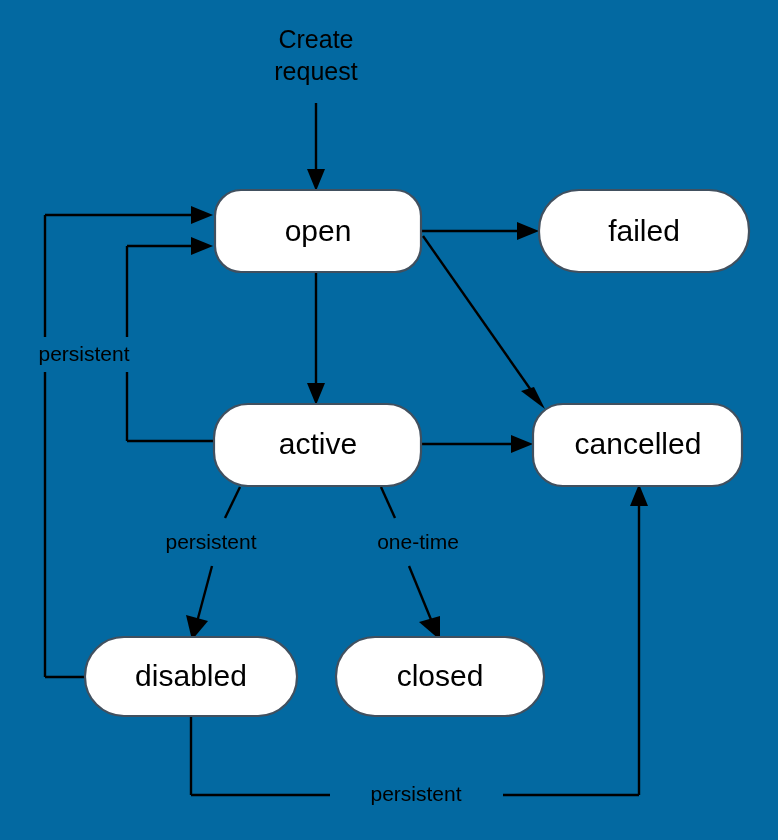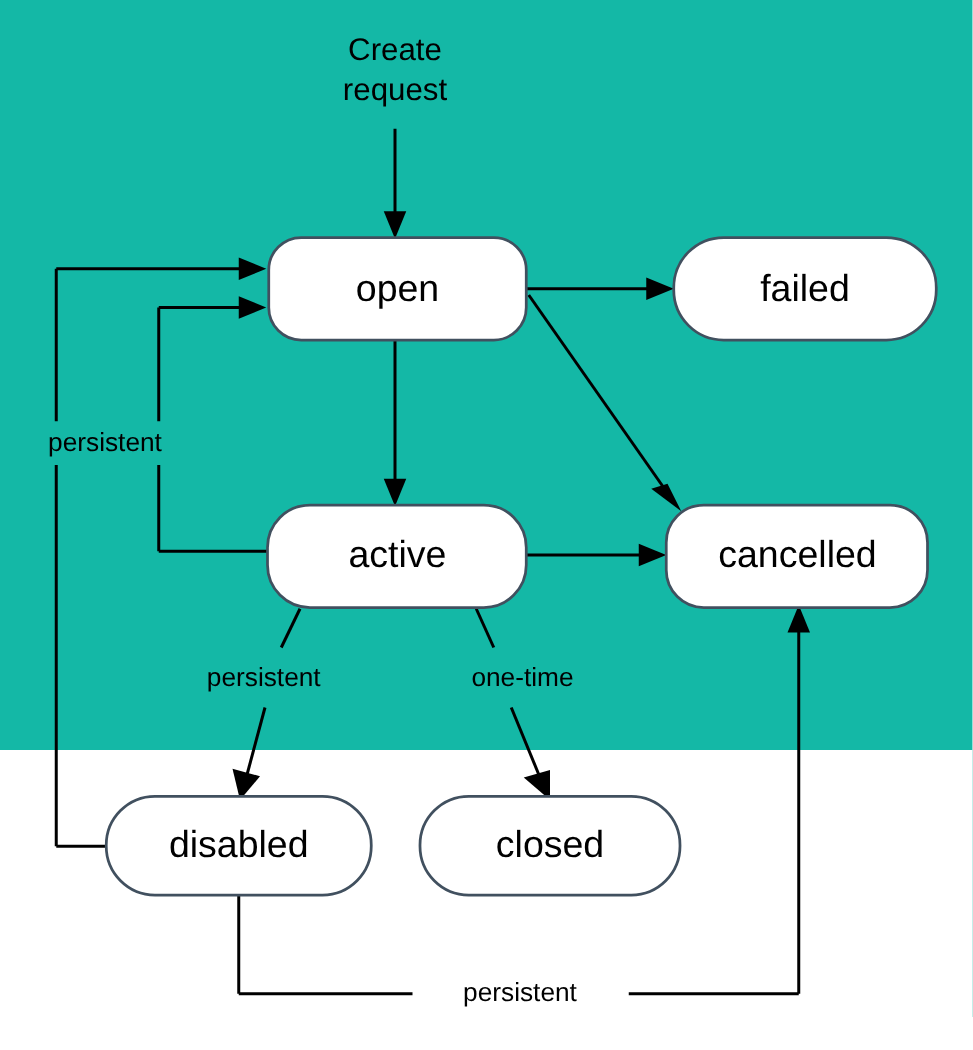--- a/index.html
+++ b/index.html
@@ -9,22 +9,22 @@
   }
   body {
     width: 778px;
     height: 840px;
     font-family: "Liberation Sans", sans-serif;
     overflow: hidden;
   }
   #diagram-root {
     position: relative;
     width: 778px;
-    height: 600px;
-    background: #14b8a6;
+    height: 840px;
+    background: #0369a1;
   }
   svg.diagram-canvas {
     display: block;
     width: 778px;
     height: 840px;
   }
   .node-shape {
     fill: #ffffff;
     stroke: #41505f;
     stroke-width: 2.2;

